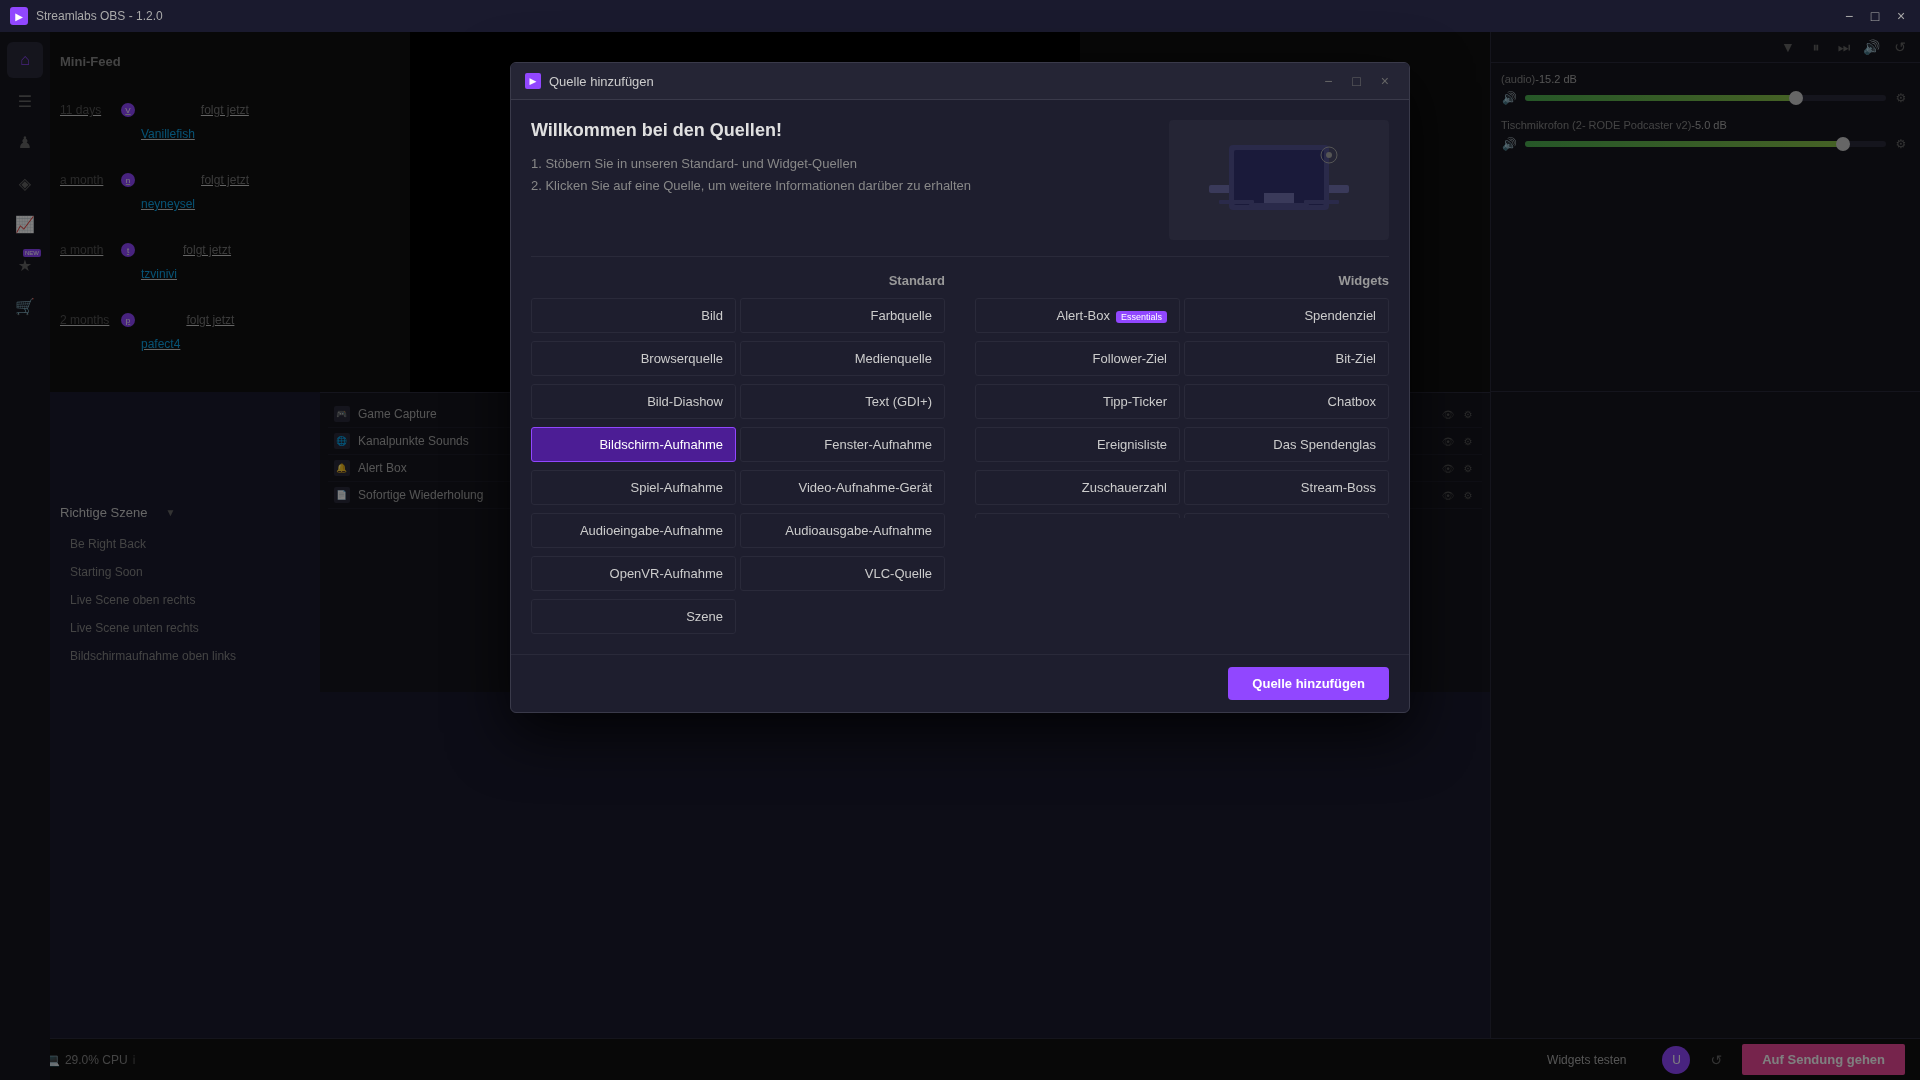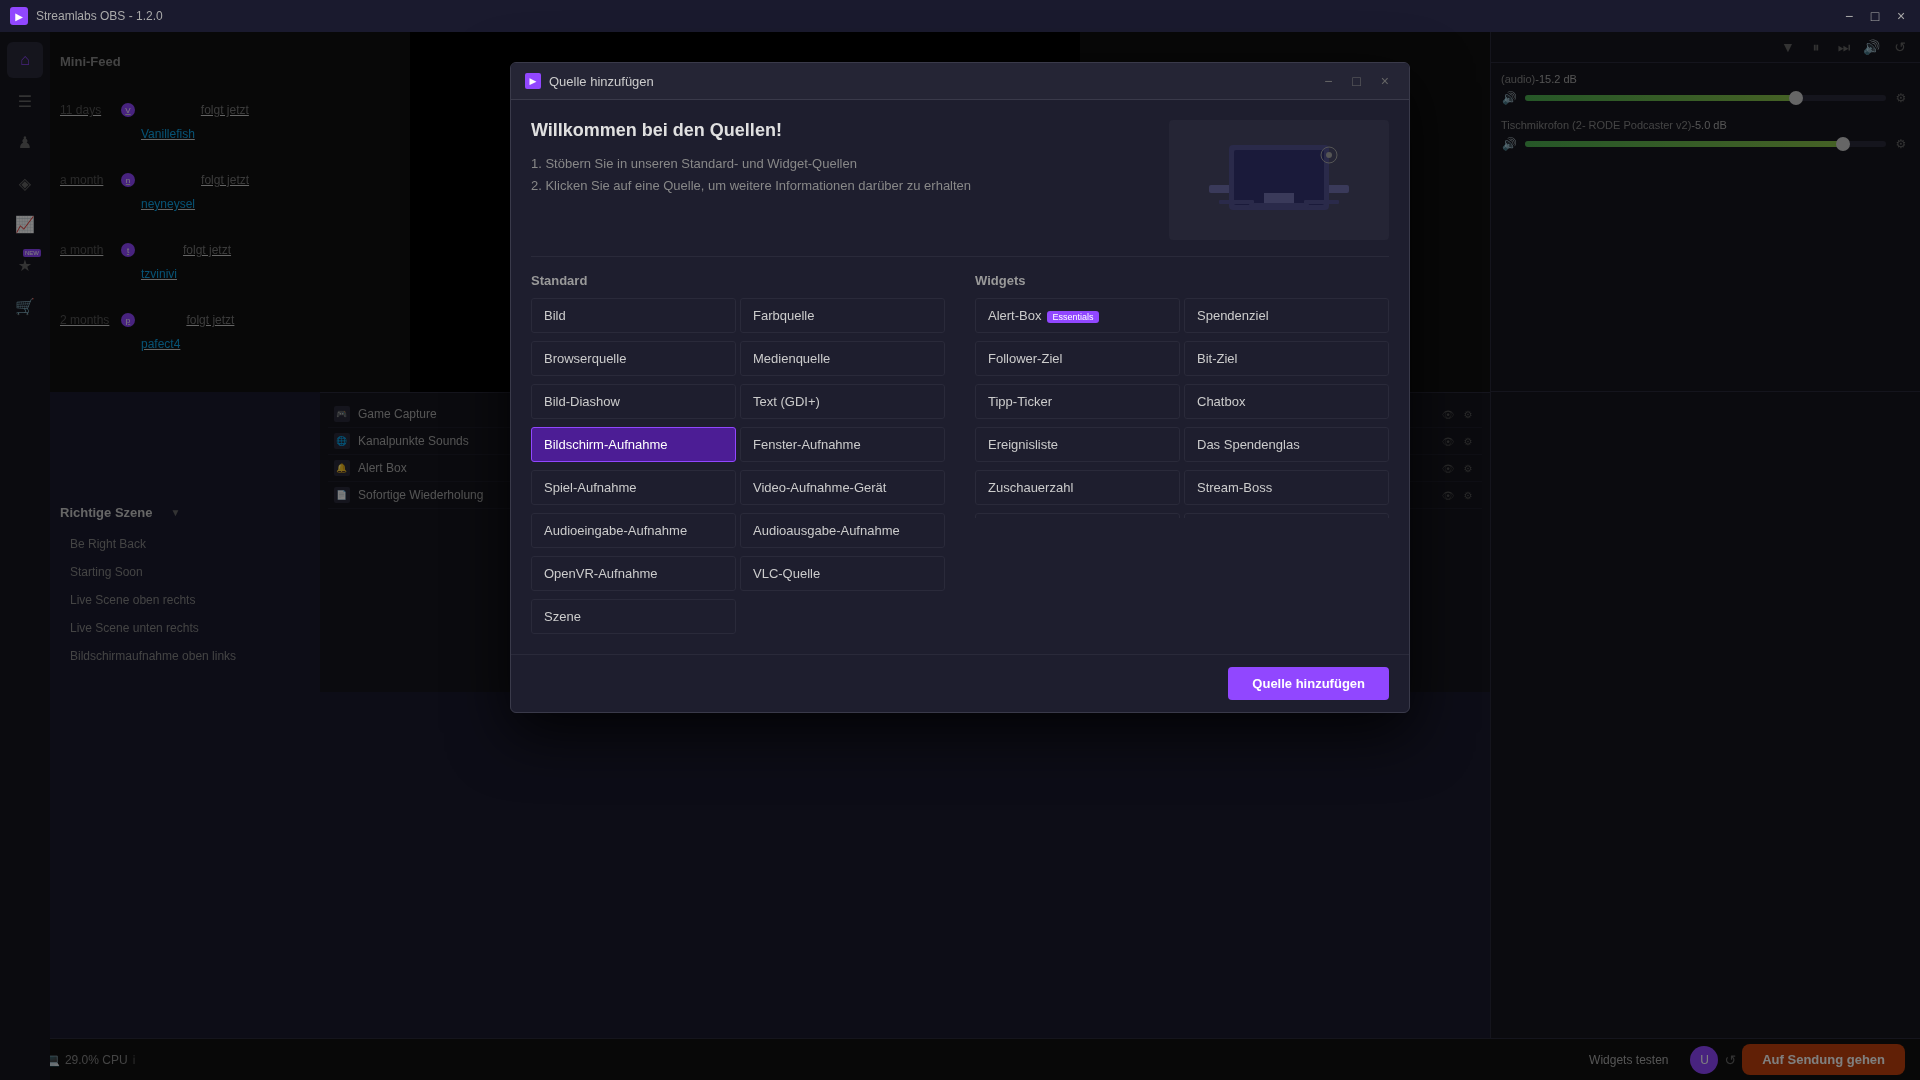--- a/index.html
+++ b/index.html
@@ -145,21 +145,20 @@
       top: 495px;
       left: 50px;
       width: 270px;
       bottom: 42px;
       padding: 10px;
     }
     .scenes-title {
       display: flex; align-items: center; gap: 18px;
       font-size: 13px; color: #ccc;
       margin-bottom: 10px;
-      font-weight: bold;
     }
     .scene-item {
       padding: 7px 10px;
       font-size: 12px;
       color: #888;
       cursor: pointer;
       border-radius: 3px;
     }
 
     
@@ -287,24 +286,24 @@
       margin-left: auto;
       padding: 6px 16px;
       background: none;
       border: none;
       color: #aaa;
       cursor: pointer;
       font-size: 12px;
     }
     .btn-go-live {
       padding: 8px 20px;
-      background: #c2410c;
+      background: #ec4899;
       color: white;
       border: none;
-      border-radius: 8px;
+      border-radius: 2px;
       cursor: pointer;
       font-size: 13px;
       font-weight: bold;
     }
 
     
     .dialog-overlay {
       position: absolute;
       top: 32px; left: 0; right: 0; bottom: 0;
       background: rgba(0,0,0,0.5);
@@ -379,21 +378,21 @@
       background: #2a2a3a;
       margin: 0 20px;
     }
 
     
     .sources-grid-container {
       padding: 16px 20px;
       display: flex;
       gap: 30px;
     }
-    .sources-col { flex: 1; }
+    .sources-col { flex: 1; text-align: right; }
     .col-header {
       font-size: 13px; color: #999;
       margin-bottom: 10px;
       font-weight: 600;
     }
     .source-grid-item {
       padding: 9px 12px;
       border: 1px solid #2a2a3a;
       border-radius: 3px;
       margin-bottom: 4px;
@@ -596,21 +595,21 @@
   </div>
 </div>
 
 <div class="status-bar">
   <div class="status-item">📊</div>
   <div class="status-item">
     <span>💻</span>
     <span class="cpu-bar">29.0% CPU</span>
     <span style="color:#555; cursor:pointer;">ℹ</span>
   </div>
-  <div style="margin-left: auto; display: flex; align-items: center; gap: 6px;">
+  <div style="margin-left: auto; display: flex; align-items: center; gap: 20px;">
     <button class="btn-test">Widgets testen</button>
     <div style="width:28px; height:28px; background:#9147ff; border-radius:50%; display:flex; align-items:center; justify-content:center; color:white; font-size:12px;">U</div>
     <button style="background:none;border:none;color:#666;cursor:pointer;font-size:14px;">↺</button>
     <button class="btn-go-live">Auf Sendung gehen</button>
   </div>
 </div>
 
 <div class="dialog-overlay">
   <div class="dialog">
 

